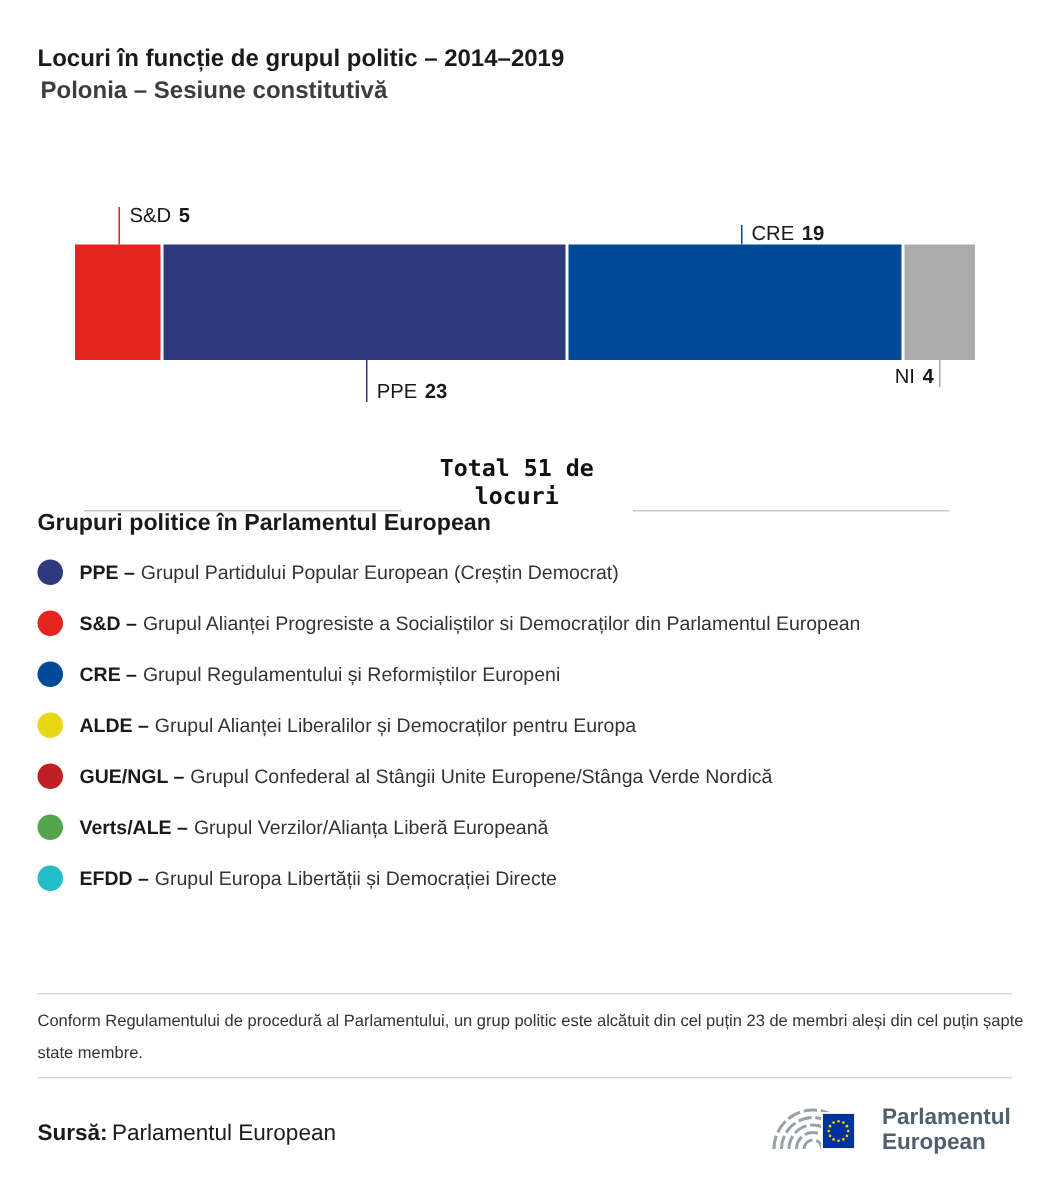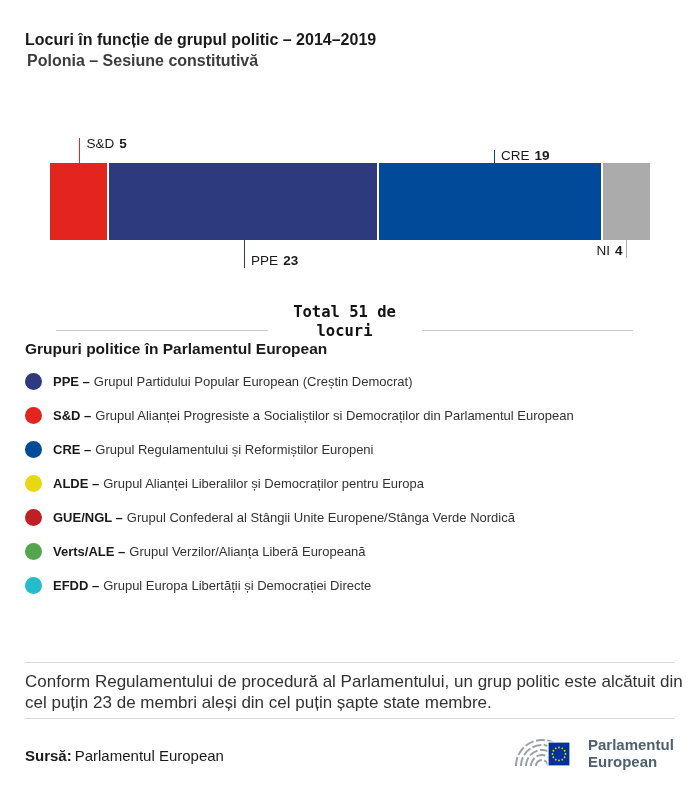--- a/index.html
+++ b/index.html
@@ -18,39 +18,39 @@
   .callout.bottom{top:77px;}
   .co-label{position:absolute;white-space:nowrap;font-size:13.5px;line-height:14px;color:#1a1a1a;}
   .callout.top .co-label{top:-1px;}
   .callout.bottom .co-label{bottom:0;}
   .co-label.right{left:6px;}
   .co-label.left{right:5px;}
   .co-g{margin-right:5px;}
   .co-label b{font-weight:bold;}
 
   
-  .total-row{position:absolute;left:56px;top:303px;width:577px;display:flex;align-items:center;}
+  .total-row{position:absolute;left:56px;top:303px;width:577px;display:flex;align-items:flex-end;}
   .hline{flex:1;height:1px;background:#c9c9c9;margin-top:17px;}
   .total-label{width:106px;padding:0 24px;text-align:center;
                font-family:"DejaVu Sans Mono","Liberation Mono",monospace;
                font-weight:bold;font-size:15.5px;line-height:19px;color:#111;}
 
   
   .legend-heading{position:absolute;left:25px;top:340px;margin:0;font-size:15.5px;font-weight:bold;color:#1a1a1a;}
   .legend{position:absolute;left:25px;top:364px;width:660px;}
   .legend-row{display:flex;align-items:center;height:34px;}
   .dot{width:17px;height:17px;border-radius:50%;flex:none;margin-right:11px;}
   .legend-text{font-size:13px;color:#333;line-height:17px;}
   .legend-text b{color:#1a1a1a;margin-right:4px;}
 
   
   .divider{position:absolute;left:25px;width:650px;height:1px;background:#d9d9d9;}
   .divider.d1{top:662px;}
   .divider.d2{top:718px;}
-  .footnote{position:absolute;left:25px;top:671px;width:658px;font-size:17px;line-height:21px;color:#333;}
+  .footnote{position:absolute;left:25px;top:671px;width:658px;font-size:11px;line-height:21px;color:#333;}
   .source{position:absolute;left:25px;top:747px;font-size:15px;color:#1a1a1a;}
   .source b{margin-right:3px;}
   .logo{position:absolute;left:514px;top:724px;display:flex;align-items:flex-end;}
   .logo-text{margin-left:8px;font-size:15px;font-weight:bold;color:#4e5f6d;line-height:17px;}
 </style>
 </head>
 <body>
 
 <div class="page">
 

